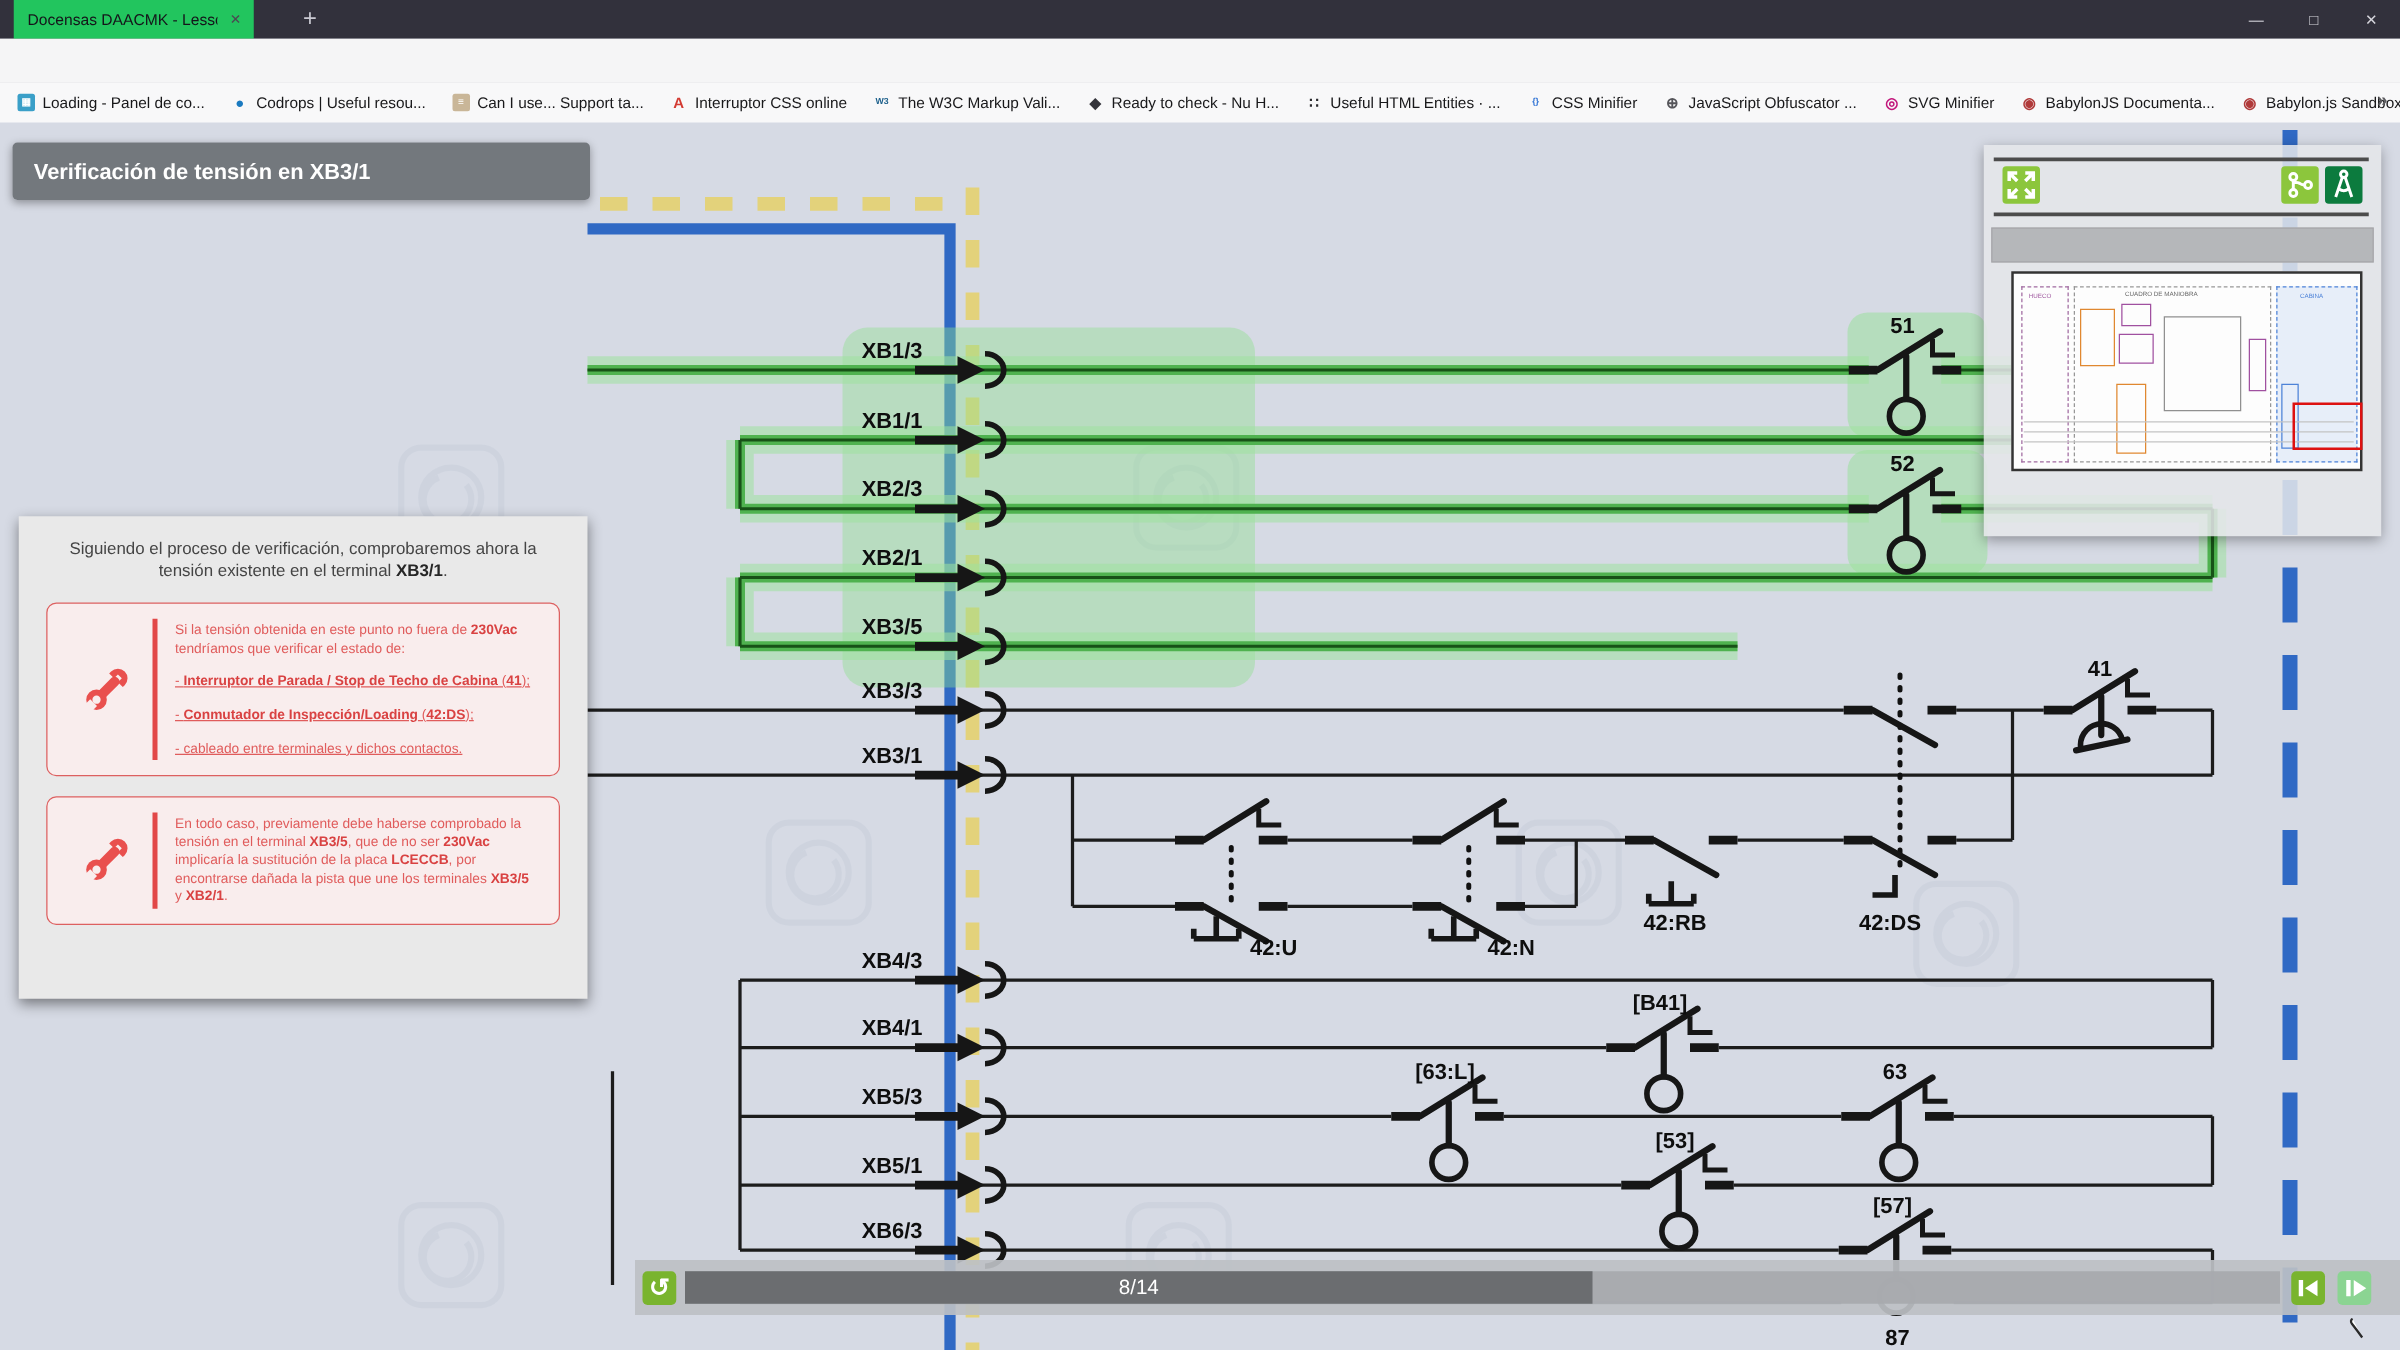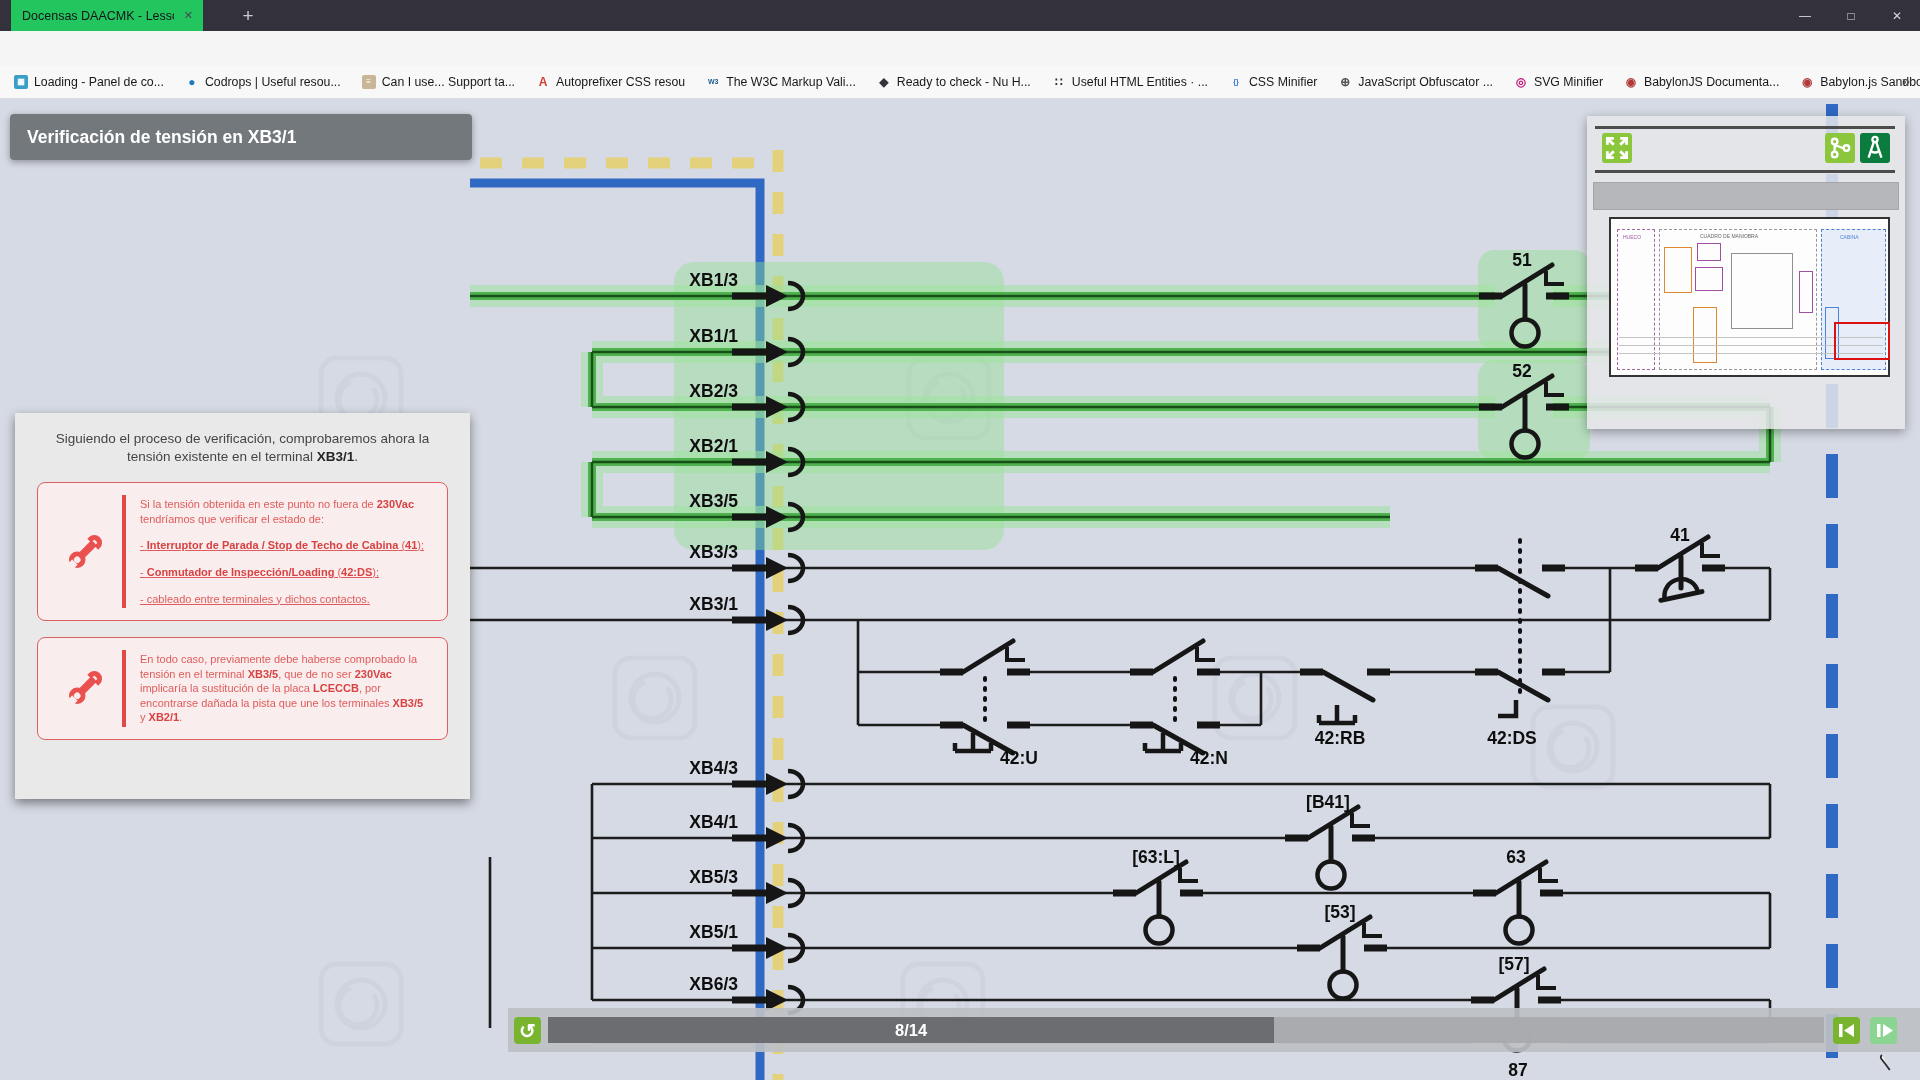--- a/index.html
+++ b/index.html
@@ -74,21 +74,21 @@
   .mm-strip{left:6px;top:66px;width:306px;height:28px;background:#b5b7ba;border:1px solid #a6a6aa;box-sizing:border-box;}
   .mm-map{left:22px;top:101px;width:281px;height:160px;background:#fdfdfd;border:2px solid #333;box-sizing:border-box;}
   .mbox{position:absolute;box-sizing:border-box;}
   .mlabel{position:absolute;font-size:5px;letter-spacing:0;white-space:nowrap;}
 
   
   .bbar{left:508px;top:1008px;width:1412px;height:44px;background:rgba(189,192,196,.92);}
   .bbtn{width:27px;height:27px;border-radius:4px;top:1017px;display:flex;align-items:center;justify-content:center;}
   .ptrack{left:548px;top:1017px;width:1276px;height:26px;background:rgba(168,170,174,.95);}
   .pfill{position:absolute;left:0;top:0;height:26px;width:56.9%;background:#6b6d70;display:flex;align-items:center;justify-content:center;}
-  .plabel{color:#fff;font-weight:bold;font-size:16.5px;}
+  .plabel{color:#fff;font-weight:normal;font-size:16.5px;}
   .replay-g{color:#fff;font-size:20px;font-weight:bold;line-height:1;}
 </style>
 </head>
 <body>
 
 <div id="app">
 
   <svg class="abs" style="left:0;top:98px" width="1920" height="982" viewBox="0 98 1920 982">
 
     <g>
@@ -506,21 +506,21 @@
         <span class="bm">
           <span class="fav" style="color: rgb(26, 122, 192); font-size: 12px;">●</span>
           <span class="bml">Codrops | Useful resou...</span>
         </span>
         <span class="bm">
           <span class="fav" style="background: rgb(201, 182, 152); color: rgb(255, 255, 255); font-size: 8px;">≡</span>
           <span class="bml">Can I use... Support ta...</span>
         </span>
         <span class="bm">
           <span class="fav" style="color: rgb(211, 59, 51); font-size: 12px;">A</span>
-          <span class="bml">Autoprefixer CSS resou</span>
+          <span class="bml">Interruptor CSS online</span>
         </span>
         <span class="bm">
           <span class="fav" style="color: rgb(26, 94, 138); font-size: 7px;">W3</span>
           <span class="bml">The W3C Markup Vali...</span>
         </span>
         <span class="bm">
           <span class="fav" style="color: rgb(51, 51, 58); font-size: 12px;">◆</span>
           <span class="bml">Ready to check - Nu H...</span>
         </span>
         <span class="bm">

